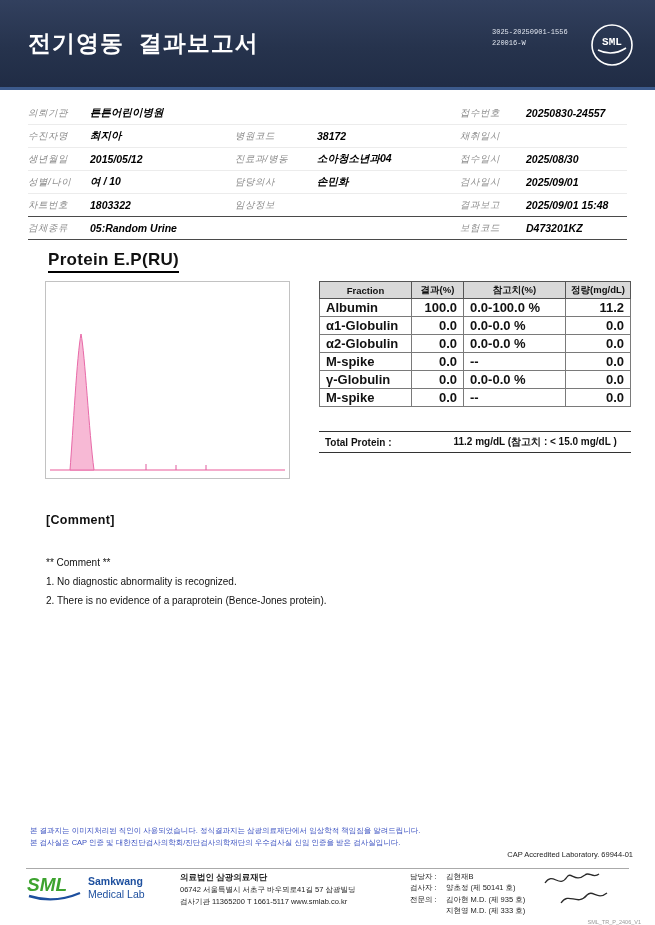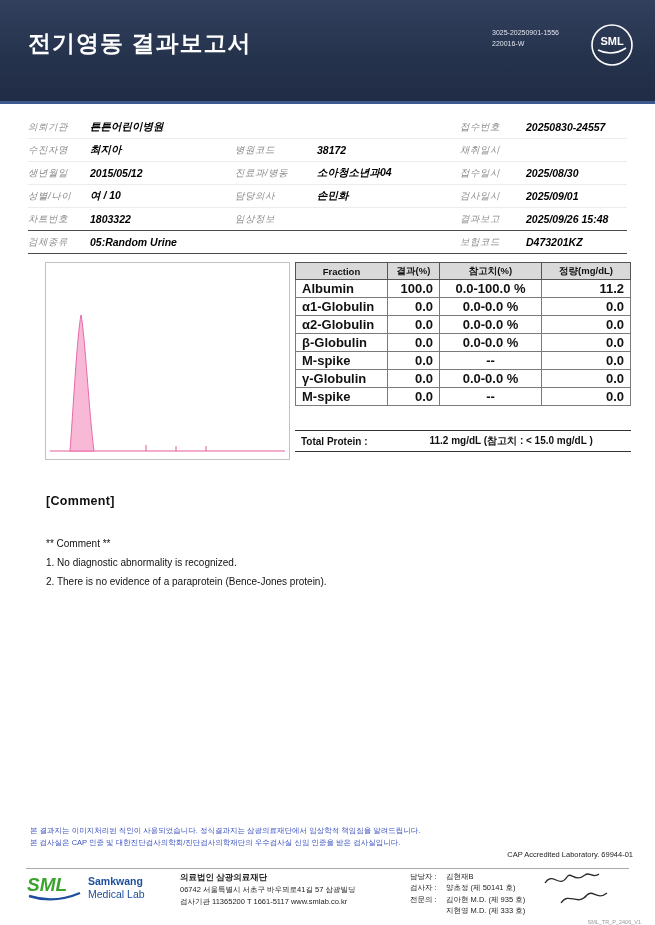--- a/index.html
+++ b/index.html
@@ -1,51 +1,51 @@
 <!DOCTYPE html>
 <html><head>
 <meta charset="utf-8">
 <style>
   * { margin:0; padding:0; box-sizing:border-box; }
   html,body { background:#ffffff; }
   body { font-family:"Liberation Sans", sans-serif; color:#111; }
   .page { position:relative; width:655px; height:925px; background:#fff; overflow:hidden; }
 
   
-  .topbar { position:relative; height:104px;
+  .topbar { position:relative; height:90px;
             background:linear-gradient(180deg,#32405e 0%, #26334d 55%, #202c45 100%);
-            border-bottom:3px solid #3c5a8c; color:#fff; }
+            border-bottom:3px solid #3c5a8c; color:#fff;font-family:Liberation Mono, monospace; }
   .report-title { position:absolute; left:28px; top:28px; font-size:23px; font-weight:bold; letter-spacing:1px; }
   .doc-codes { position:absolute; left:492px; top:27px; font-size:7px; line-height:1.6; color:#dfe4ee; }
   .logo-badge { position:absolute; right:20px; top:22px; }
 
   
   .pinfo { margin:12px 28px 0 28px; font-size:10px; }
   .prow { display:grid; grid-template-columns:62px 145px 82px 143px 66px 1fr;
           align-items:center; height:23px; border-bottom:1px solid #ececec;font-style:italic; }
   .prow .lbl { color:#8b8b8b; font-size:9.5px; letter-spacing:.5px; }
   .prow .val { font-weight:bold; color:#000; font-size:10.5px; }
   .prow.dark { border-bottom:1px solid #4a4a4a; }
 
   
   .section-title-wrap { margin:10px 0 0 48px; }
   .section-title { display:inline-block; font-size:17px; font-weight:bold;
                    border-bottom:2px solid #000; padding-bottom:1px; letter-spacing:.3px; }
 
   
-  .content { display:flex; margin:8px 24px 0 45px; gap:5px; align-items:flex-start; }
+  .content { display:flex; margin:8px 24px 0 45px; gap:29px; align-items:flex-start; }
   .chart-box { width:245px; height:198px; border:1px solid #c2c2c2; background:#fff; flex:none; }
   .table-wrap { flex:1; }
   table.result-table { width:100%; border-collapse:collapse; font-size:9.5px; border:1.5px solid #333; }
   table.result-table th { background:#d9d9d9; border:1px solid #555; height:17px;
                           font-size:9.5px; font-weight:bold; text-align:center; }
   table.result-table td { border:1px solid #7a7a7a; height:18px; padding:0 6px; font-weight:bold; font-size:13px; }
   td.frac { text-align:left; padding-left:10px; width:92px; }
   td.res  { text-align:right; padding-right:14px; width:52px; }
-  td.ref  { text-align:center; width:102px; }
+  td.ref  { text-align:left; width:102px; }
   td.qty  { text-align:right; padding-right:8px; }
   .total-row { margin-top:24px; border-top:1.5px solid #333; border-bottom:1.5px solid #333;
                height:22px; display:flex; align-items:center; font-size:10px; font-weight:bold; }
   .total-row .tl { padding-left:6px; }
   .total-row .tv { margin-left:62px; }
 
   
   .comment { margin:34px 0 0 46px; font-size:10px; color:#111; }
   .comment-title { font-size:12.5px; font-weight:bold; letter-spacing:.3px; }
   .finding { margin-top:28px; line-height:1.9; }
@@ -119,32 +119,35 @@
       <span class="val">손민화</span>
       <span class="lbl">검사일시</span>
       <span class="val">2025/09/01</span>
     </div>
     <div class="prow dark">
       <span class="lbl">차트번호</span>
       <span class="val">1803322</span>
       <span class="lbl">임상정보</span>
       <span class="val"></span>
       <span class="lbl">결과보고</span>
-      <span class="val">2025/09/26 15:48</span>
+      <span class="val">2025/09/01 15:48</span>
     </div>
     <div class="prow dark">
       <span class="lbl">검체종류</span>
       <span class="val">05:Random Urine</span>
       <span class="lbl"></span>
       <span class="val"></span>
       <span class="lbl">보험코드</span>
       <span class="val">D473201KZ</span>
     </div>
   </div>
 
+  <div class="section-title-wrap">
+    <span class="section-title">Protein E.P(RU)</span>
+  </div>
 
   <div class="content">
     <div class="chart-box">
       <svg width="243" height="196" viewBox="0 0 243 196">
         <line x1="4" y1="188" x2="239" y2="188" stroke="#f090bb" stroke-width="1.5"></line>
         <path d="M24 188 C 27 150, 31 72, 35 52 C 39 72, 43 150, 48 188 Z" fill="#f7b9d5" stroke="#e86aa8" stroke-width="1"></path>
         <line x1="100" y1="182" x2="100" y2="188" stroke="#e05a9e" stroke-width="1"></line>
         <line x1="130" y1="183" x2="130" y2="188" stroke="#e05a9e" stroke-width="1"></line>
         <line x1="160" y1="183" x2="160" y2="188" stroke="#e05a9e" stroke-width="1"></line>
       </svg>
@@ -173,26 +176,20 @@
             <td class="ref">0.0-0.0 %</td>
             <td class="qty">0.0</td>
           </tr>
           <tr>
             <td class="frac">α2-Globulin</td>
             <td class="res">0.0</td>
             <td class="ref">0.0-0.0 %</td>
             <td class="qty">0.0</td>
           </tr>
           <tr>
-            <td class="frac">β-Globulin</td>
-            <td class="res">0.0</td>
-            <td class="ref">0.0-0.0 %</td>
-            <td class="qty">0.0</td>
-          </tr>
-          <tr>
             <td class="frac">M-spike</td>
             <td class="res">0.0</td>
             <td class="ref">--</td>
             <td class="qty">0.0</td>
           </tr>
           <tr>
             <td class="frac">γ-Globulin</td>
             <td class="res">0.0</td>
             <td class="ref">0.0-0.0 %</td>
             <td class="qty">0.0</td>

